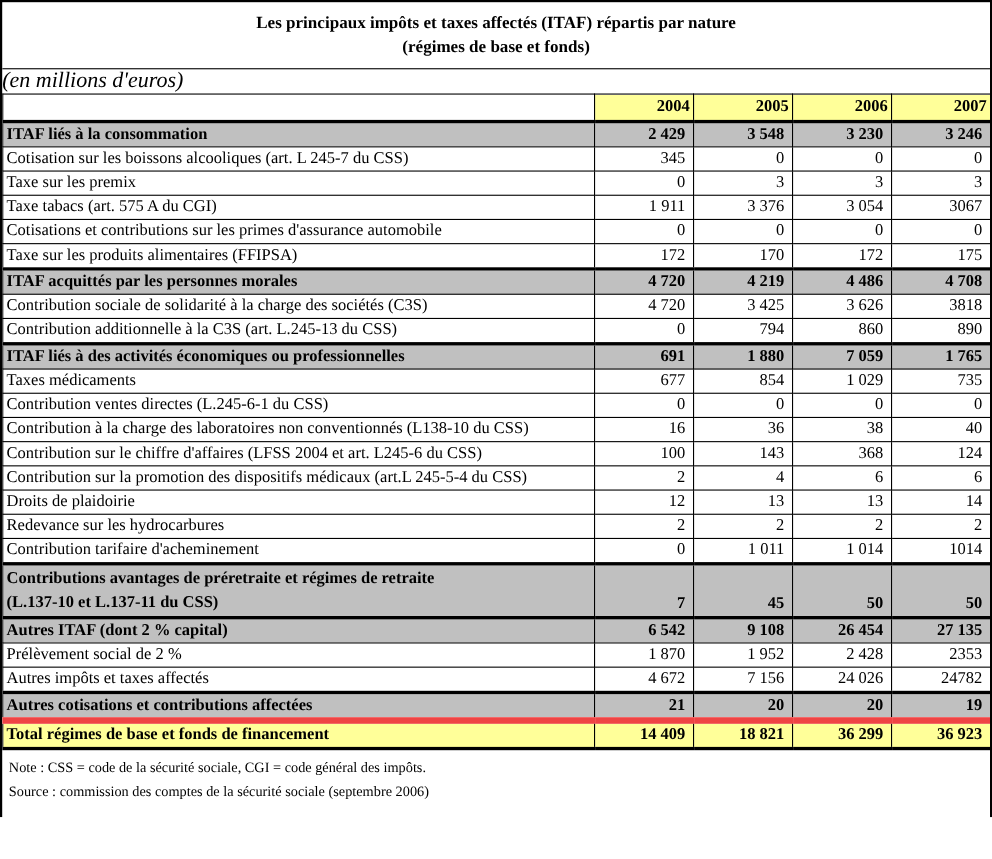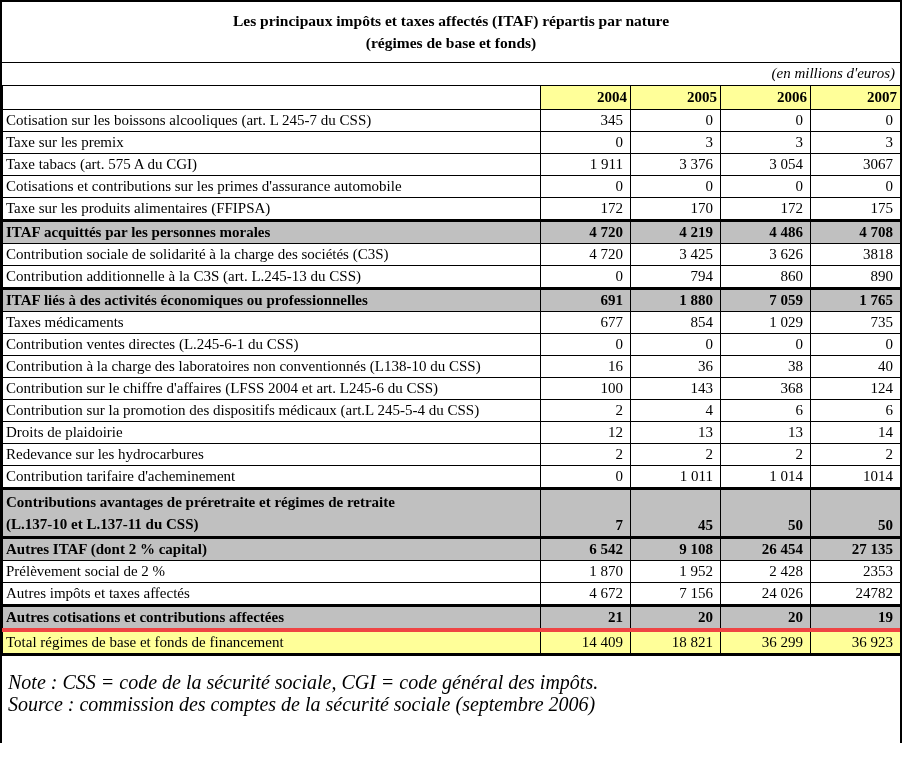--- a/index.html
+++ b/index.html
@@ -32,23 +32,22 @@
     padding-top: 8px;
   }
   .title-block .t1, .title-block .t2 {
     font-weight: bold;
     font-size: 15.5px;
     line-height: 22px;
   }
   .unit-band {
     box-sizing: border-box;
     height: 22px;
-    text-align: right;
     font-style: italic;
-    font-size: 15px;
+    font-size: 20px;
     line-height: 20px;
     padding-right: 5px;
   }
   table.main {
     border-collapse: collapse;
     table-layout: fixed;
     width: 100%;
   }
   table.main td, table.main th {
     border: 1px solid #000;
@@ -70,28 +69,27 @@
   tr.row-section td, tr.row-section2 td {
     background: var(--section-fill, #C0C0C0);
     font-weight: bold;
     border-top: 3px solid #000;
   }
   tr.row-section2 td { height: 44px; }
   tr.row-section2 td.num { vertical-align: bottom; padding-bottom: 2px; }
   tr.row-section2 td.label div { line-height: 22px; }
   tr.row-total td {
     background: var(--total-fill, #FFFF99);
-    font-weight: normal;
-    border-top: 4px solid #ef4444;
+    font-weight: bold;
+    border-top: 6px solid #ef4444;
     border-bottom: 3px solid #000;
   }
   .notes {
-    padding: 15px 8px 0 6px;
-    font-style: italic;
-    font-size: 20px;
+    padding: 5px 8px 0 6px;
+    font-size: 13px;
   }
   .notes p {
     margin: 0;
     line-height: 22px;
   }
   .bottom-strip {
     width: 902px;
     height: 11px;
     background: var(--bottom-strip, #D4D0C8);
   }
@@ -120,20 +118,27 @@
       <thead>
         <tr>
           <td class="corner"></td>
           <th class="year">2004</th>
           <th class="year">2005</th>
           <th class="year">2006</th>
           <th class="year">2007</th>
         </tr>
       </thead>
       <tbody>
+          <tr class="row-section">
+            <td class="label">ITAF liés à la consommation</td>
+            <td class="num">2 429</td>
+            <td class="num">3 548</td>
+            <td class="num">3 230</td>
+            <td class="num">3 246</td>
+          </tr>
           <tr class="row-data">
             <td class="label">Cotisation sur les boissons alcooliques (art. L 245-7 du CSS)</td>
             <td class="num">345</td>
             <td class="num">0</td>
             <td class="num">0</td>
             <td class="num">0</td>
           </tr>
           <tr class="row-data">
             <td class="label">Taxe sur les premix</td>
             <td class="num">0</td>

